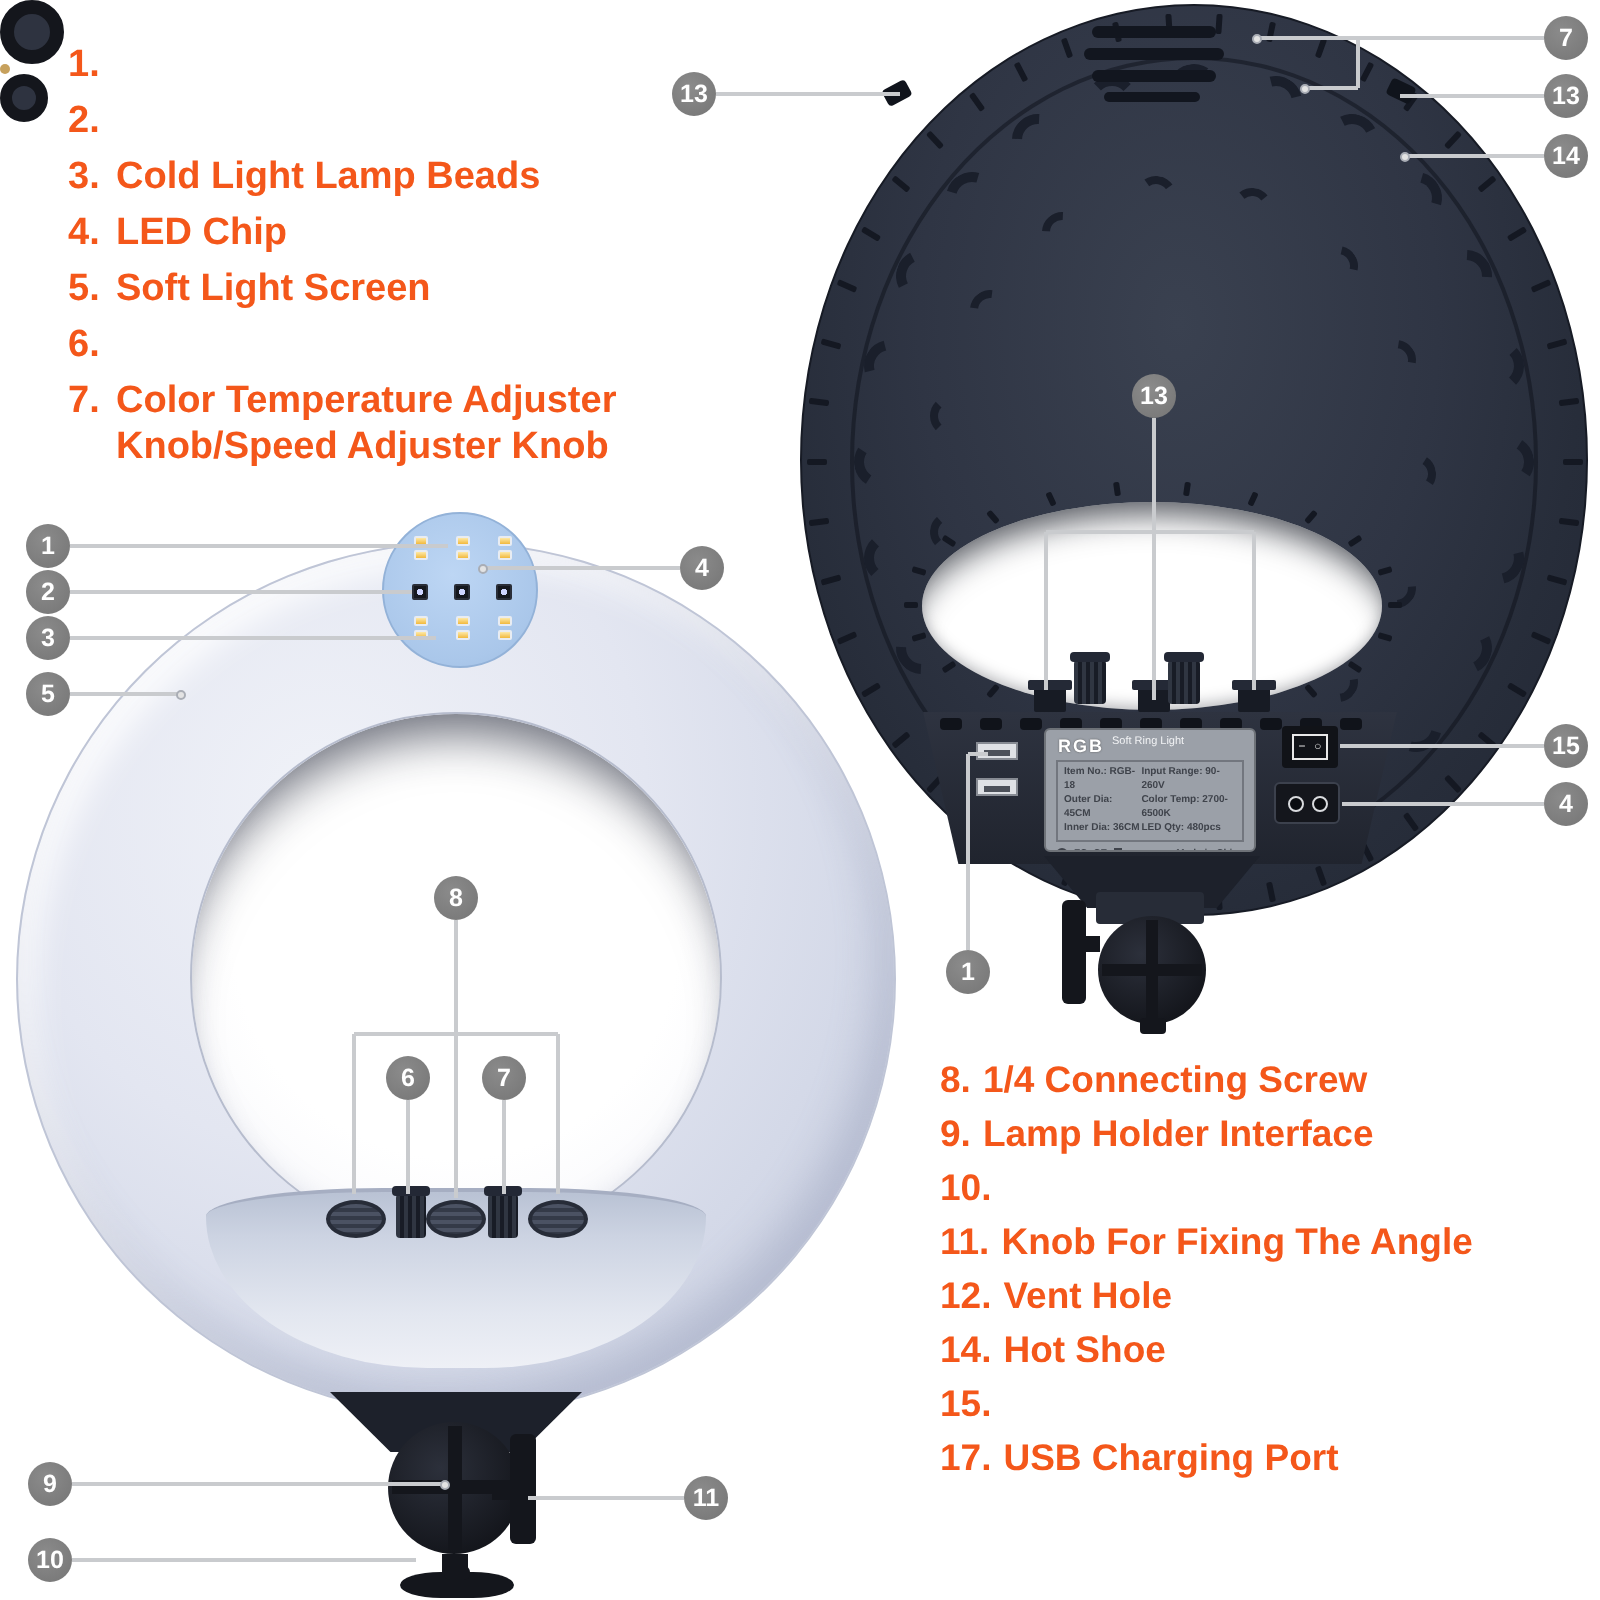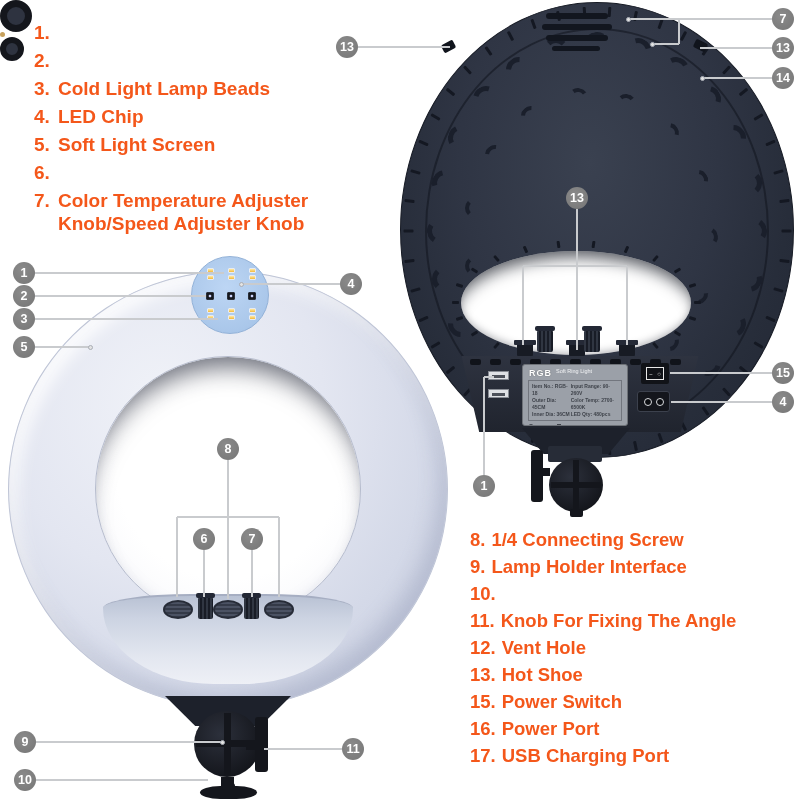--- a/index.html
+++ b/index.html
@@ -461,29 +461,24 @@
       </li>
       <li>
         <span class="num">11.</span>
         <span class="txt">Knob For Fixing The Angle</span>
       </li>
       <li>
         <span class="num">12.</span>
         <span class="txt">Vent Hole</span>
       </li>
       <li>
-        <span class="num">13.</span>
+        <span class="num">14.</span>
         <span class="txt">Hot Shoe</span>
       </li>
       <li>
         <span class="num">15.</span>
-        <span class="txt">Power Switch</span>
-      </li>
-      <li>
-        <span class="num">16.</span>
-        <span class="txt">Power Port</span>
       </li>
       <li>
         <span class="num">17.</span>
         <span class="txt">USB Charging Port</span>
       </li>
     </ul>
 </div>
 
 </body></html>

